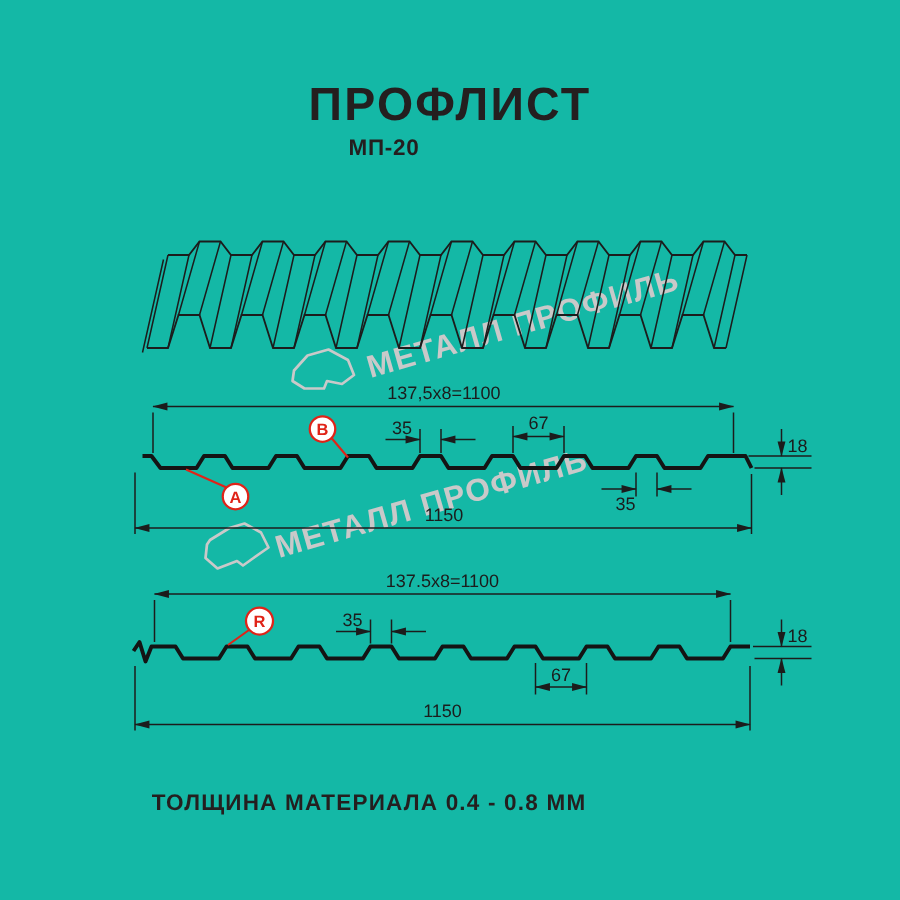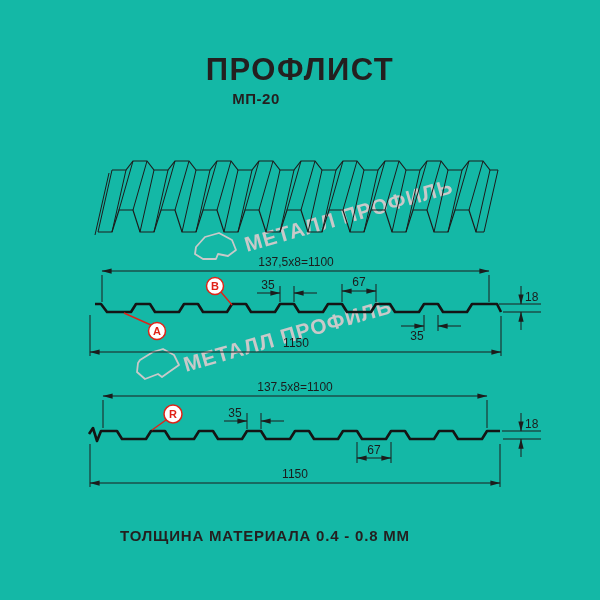--- a/index.html
+++ b/index.html
@@ -3,21 +3,21 @@
 <meta charset="utf-8">
 <style>
   html,body{margin:0;padding:0;background:#fff;}
   .canvas{position:relative;width:600px;height:600px;background:#14b8a6;overflow:hidden;
           font-family:"Liberation Sans",sans-serif;color:#1d1d1d;}
   .title{position:absolute;top:52px;left:0;width:600px;text-align:center;
          font-size:31px;font-weight:bold;letter-spacing:1.5px;color:#241f1f;}
   .subtitle{position:absolute;top:90px;left:0;width:512px;text-align:center;
          font-size:15px;font-weight:bold;letter-spacing:0.5px;color:#241f1f;}
   .footer{position:absolute;top:527px;left:0;width:492px;text-align:center;
-         font-size:15px;font-weight:bold;letter-spacing:0.8px;color:#241f1f;padding-left:19px;}
+         font-size:15px;font-weight:bold;letter-spacing:0.8px;color:#241f1f;}
   svg text{font-family:"Liberation Sans",sans-serif;font-size:12px;fill:#1c1c1c;}
   svg text.wm{font-size:21px;font-weight:bold;fill:#c9c9c9;letter-spacing:1px;}
   svg text.marker-letter{font-size:11px;font-weight:bold;fill:#e02318;}
   .thin{stroke:#1c1c1c;stroke-width:1;fill:none;}
   .thick{stroke:#141414;stroke-width:2.6;fill:none;stroke-linejoin:round;}
   .mid{stroke:#1c1c1c;stroke-width:1.2;fill:none;}
   .red{stroke:#e02318;stroke-width:1.4;fill:none;}
   .wm-shape{stroke:#c9c9c9;stroke-width:1.8;fill:none;stroke-linejoin:round;}
 </style>
 </head>

